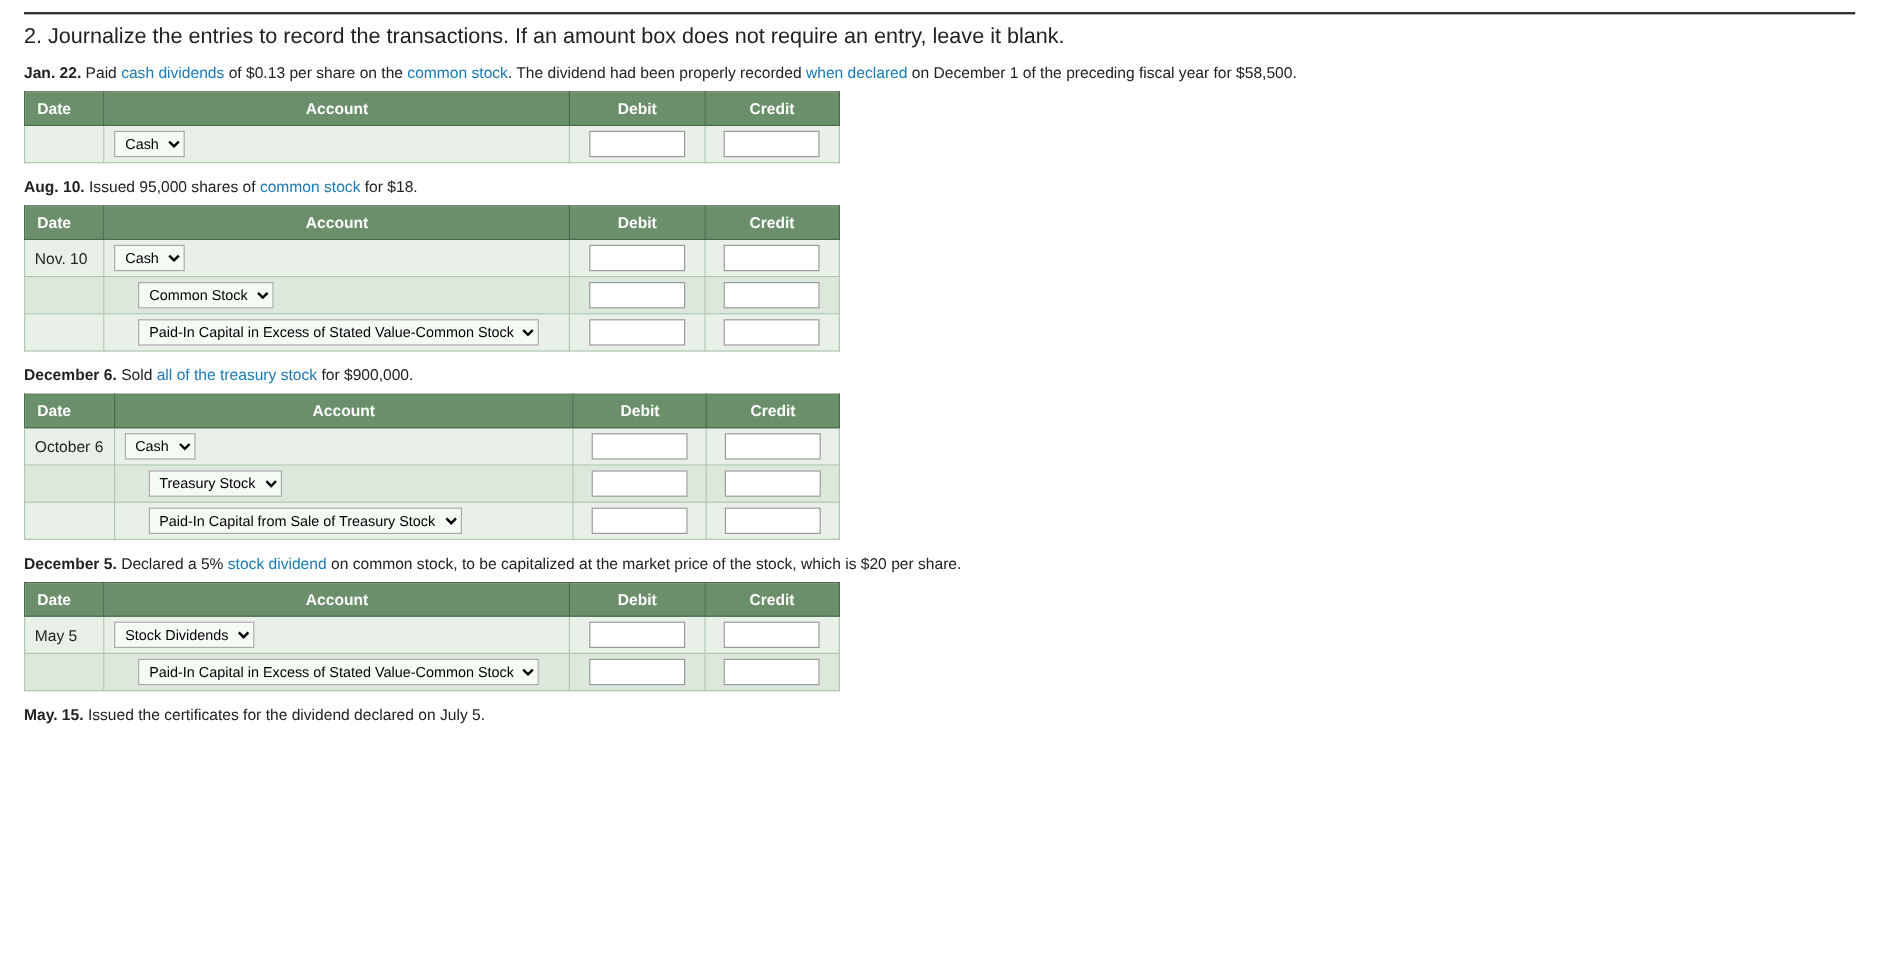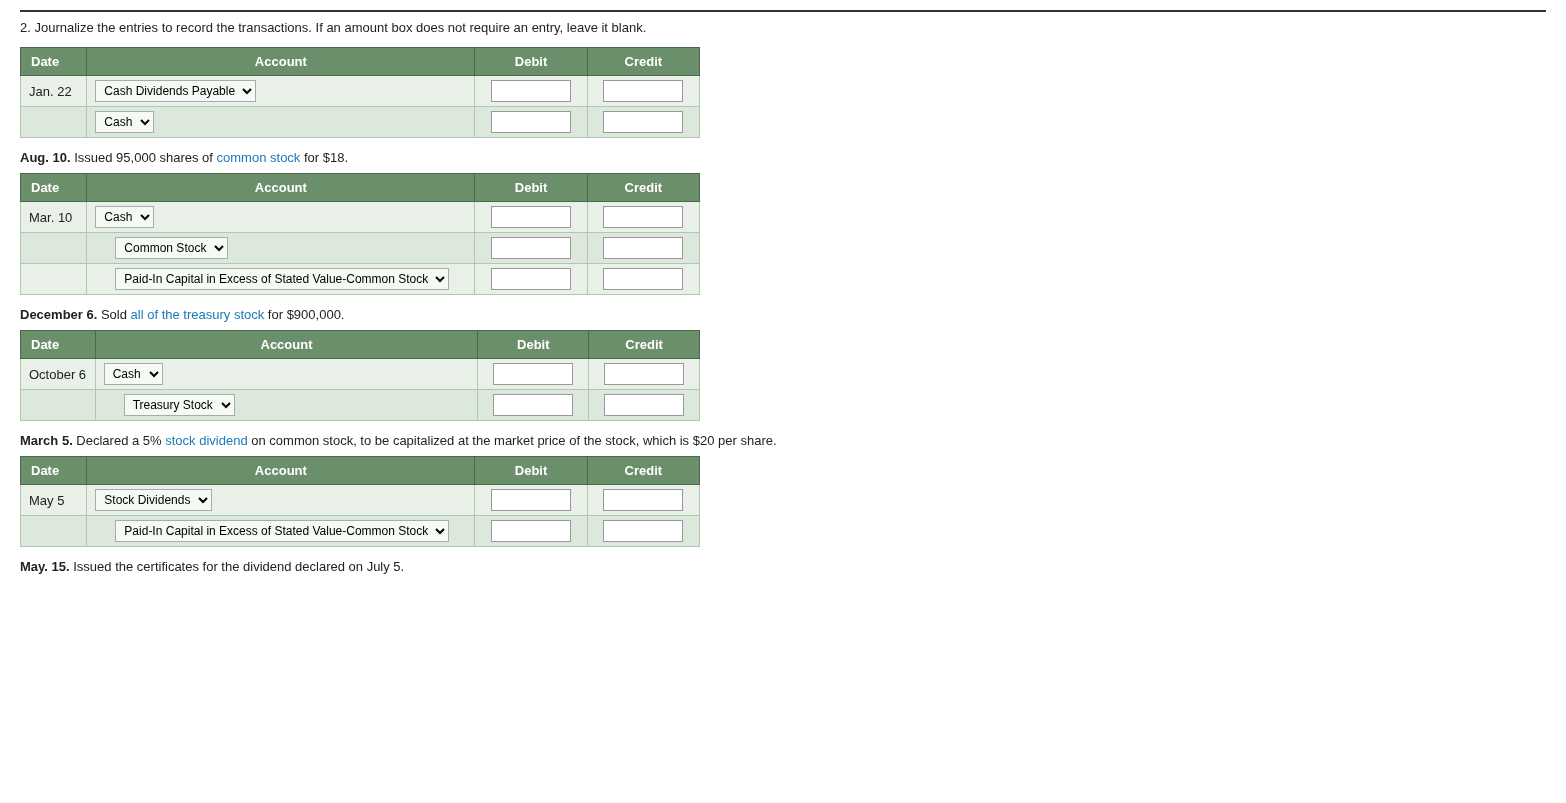--- a/index.html
+++ b/index.html
@@ -5,21 +5,21 @@
     * { box-sizing: border-box; margin: 0; padding: 0; }
     body {
       font-family: Arial, sans-serif;
       font-size: 13px;
       color: #222;
       background: #fff;
       padding: 10px 20px;
     }
     .instruction {
       margin-bottom: 12px;
-      font-size: 13px;
+      font-size: 18px;
     }
     .transaction-desc {
       margin: 12px 0 8px 0;
       font-size: 13px;
     }
     .transaction-desc strong {
       font-weight: bold;
     }
     .highlight-blue { color: #1a7ab5; }
 
@@ -92,40 +92,31 @@
     }
   </style>
 </head>
 <body>
 
 <div class="top-rule"></div>
 
 <p class="instruction">2. Journalize the entries to record the transactions. If an amount box does not require an entry, leave it blank.</p>
 
 <div id="transactions-container">
-    <table class="journal-table">
-      <thead>
-        <tr>
-          <th style="width: 65px;">Date</th>
-          <th class="center" style="width: 380px; text-align: center;">Account</th>
-          <th class="center" style="width: 110px; text-align: center;">Debit</th>
-          <th class="center" style="width: 110px; text-align: center;">Credit</th>
-        </tr>
-      </thead>
-      <tbody>
-        <tr>
-          <td class="date-cell">Jan. 22</td>
-          <td class="account-cell">
-            <div class="account-select-wrap">
-              <select class="account-select"><option>Cash Dividends Payable</option></select>
-            </div>
-          </td>
-          <td class="debit-cell"><input type="text" class="entry-input" style=""></td>
-          <td class="credit-cell"><input type="text" class="entry-input" style=""></td>
-        </tr>
+    <p class="transaction-desc"><strong>Jan. 22.</strong>  Paid <span class="highlight-blue">cash dividends</span> of $0.13 per share on the <span class="highlight-blue">common stock</span>. The dividend had been properly recorded <span class="highlight-blue">when declared</span> on December 1 of the preceding fiscal year for $58,500.</p>
+    <table class="journal-table">
+      <thead>
+        <tr>
+          <th style="width: 65px;">Date</th>
+          <th class="center" style="width: 380px; text-align: center;">Account</th>
+          <th class="center" style="width: 110px; text-align: center;">Debit</th>
+          <th class="center" style="width: 110px; text-align: center;">Credit</th>
+        </tr>
+      </thead>
+      <tbody>
         <tr>
           <td class="date-cell"></td>
           <td class="account-cell">
             <div class="account-select-wrap">
               <select class="account-select"><option>Cash</option></select>
             </div>
           </td>
           <td class="debit-cell"><input type="text" class="entry-input" style=""></td>
           <td class="credit-cell"><input type="text" class="entry-input" style=""></td>
         </tr>
@@ -136,21 +127,21 @@
       <thead>
         <tr>
           <th style="width: 65px;">Date</th>
           <th class="center" style="width: 380px; text-align: center;">Account</th>
           <th class="center" style="width: 110px; text-align: center;">Debit</th>
           <th class="center" style="width: 110px; text-align: center;">Credit</th>
         </tr>
       </thead>
       <tbody>
         <tr>
-          <td class="date-cell">Mar. 10</td>
+          <td class="date-cell">Nov. 10</td>
           <td class="account-cell">
             <div class="account-select-wrap">
               <select class="account-select"><option>Cash</option></select>
             </div>
           </td>
           <td class="debit-cell"><input type="text" class="entry-input" style=""></td>
           <td class="credit-cell"><input type="text" class="entry-input" style=""></td>
         </tr>
         <tr>
           <td class="date-cell"></td>
@@ -198,23 +189,33 @@
         <tr>
           <td class="date-cell"></td>
           <td class="account-cell">
             <div class="account-select-wrap" style="padding-left: 20px;">
               <select class="account-select"><option>Treasury Stock</option></select>
             </div>
           </td>
           <td class="debit-cell"><input type="text" class="entry-input" style=""></td>
           <td class="credit-cell"><input type="text" class="entry-input" style=""></td>
         </tr>
-      </tbody>
-    </table>
-    <p class="transaction-desc"><strong>March 5.</strong>  Declared a 5% <span class="highlight-blue">stock dividend</span> on common stock, to be capitalized at the market price of the stock, which is $20 per share.</p>
+        <tr>
+          <td class="date-cell"></td>
+          <td class="account-cell">
+            <div class="account-select-wrap" style="padding-left: 20px;">
+              <select class="account-select"><option>Paid-In Capital from Sale of Treasury Stock</option></select>
+            </div>
+          </td>
+          <td class="debit-cell"><input type="text" class="entry-input" style=""></td>
+          <td class="credit-cell"><input type="text" class="entry-input" style=""></td>
+        </tr>
+      </tbody>
+    </table>
+    <p class="transaction-desc"><strong>December 5.</strong>  Declared a 5% <span class="highlight-blue">stock dividend</span> on common stock, to be capitalized at the market price of the stock, which is $20 per share.</p>
     <table class="journal-table">
       <thead>
         <tr>
           <th style="width: 65px;">Date</th>
           <th class="center" style="width: 380px; text-align: center;">Account</th>
           <th class="center" style="width: 110px; text-align: center;">Debit</th>
           <th class="center" style="width: 110px; text-align: center;">Credit</th>
         </tr>
       </thead>
       <tbody>

